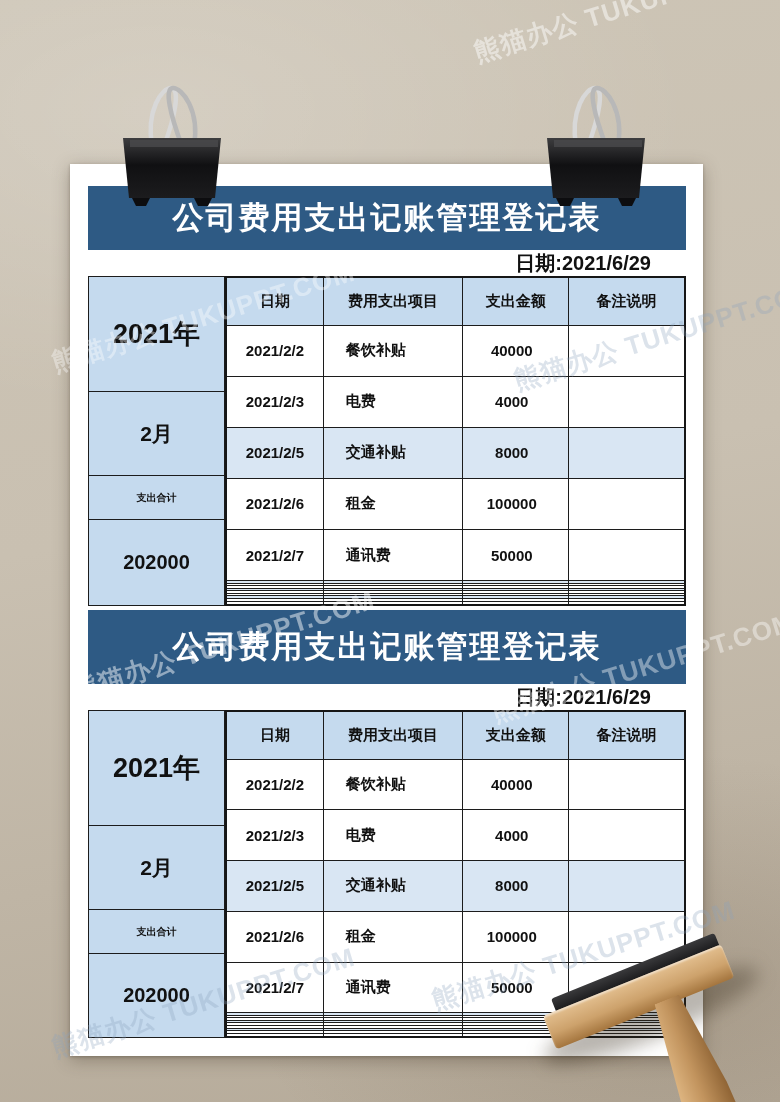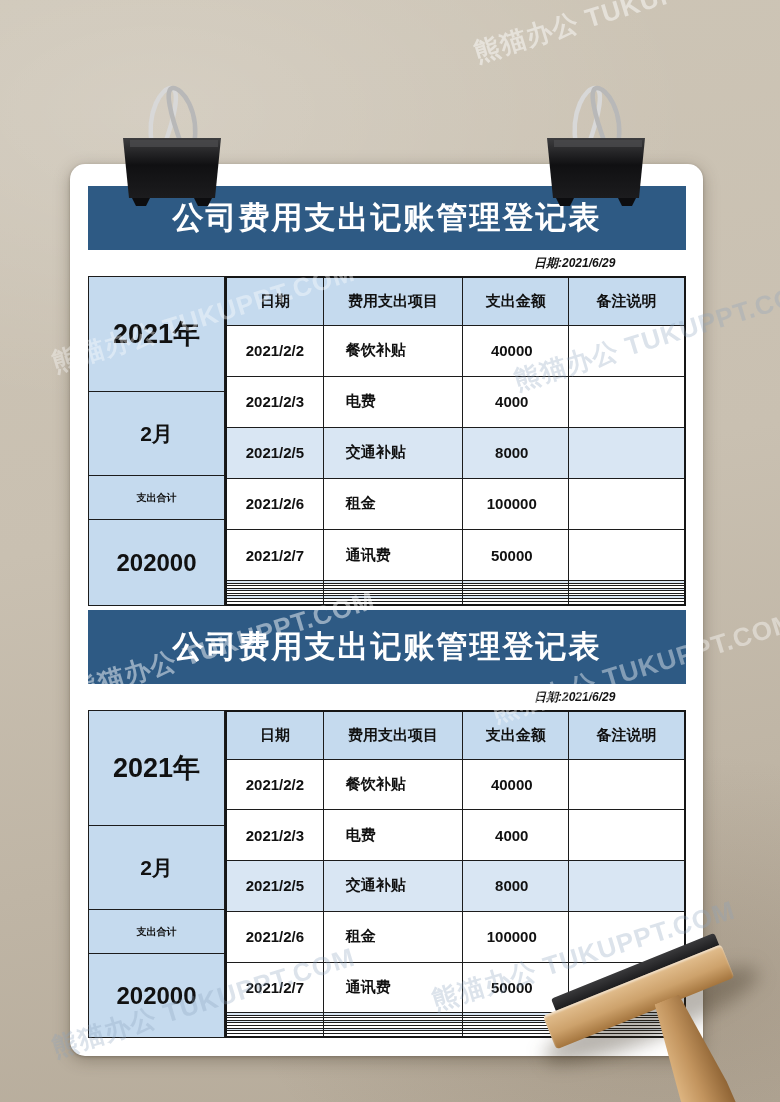--- a/index.html
+++ b/index.html
@@ -21,35 +21,34 @@
   }
   .wm-light { color:rgba(255,255,255,.48); }
   .wm-dark  { color:rgba(140,162,188,.30); }
 
   
   .paper {
     position:absolute; left:70px; top:164px; width:633px; height:892px;
     background:var(--paper,#fff);
     box-shadow:0 4px 16px rgba(60,50,35,.35), 0 1px 3px rgba(60,50,35,.3);
     z-index:2;
-    border-radius:15px;
   }
   .banner {
     position:absolute; left:18px; width:598px;
     background:var(--banner,#2e5a84);
     color:#fff; display:flex; align-items:center; justify-content:center;
     font-weight:bold; font-size:31px; letter-spacing:2px;
   }
   .banner1 { top:22px;  height:64px; }
   .banner2 { top:446px; height:74px; }
 
   .date-row {
     position:absolute; left:18px; width:598px; height:26px;
     display:flex; align-items:center; justify-content:flex-end;
-    font-weight:bold; font-size:12px; color:#111;font-style:italic;
+    font-weight:bold; font-size:20px; color:#111;
   }
   .date-row1 { top:86px; }
   .date-row2 { top:520px; }
   .date-value { width:124px; text-align:left; padding-right:4px; }
 
   .content { position:absolute; left:18px; width:598px; display:flex; }
   .content1 { top:112px; height:330px; }
   .content2 { top:546px; height:328px; }
 
   
@@ -57,21 +56,21 @@
     width:137px; display:flex; flex-direction:column;
     border:1.5px solid #1c1c1c; background:var(--lightblue,#c5daee);
   }
   .sb-cell {
     display:flex; align-items:center; justify-content:center;
     font-weight:bold; color:#111; border-bottom:1.5px solid #1c1c1c;
   }
   .sb-year  { height:115px; font-size:27px; }
   .sb-month { height:84px;  font-size:21px; }
   .sb-label { height:44px;  font-size:10px; }
-  .sb-total { flex:1; font-size:24px; border-bottom:none; }
+  .sb-total { flex:1; font-size:20px; border-bottom:none; }
 
   
   .grid-wrap { flex:1; }
   table.grid {
     width:100%; height:100%; border-collapse:collapse; table-layout:fixed;
     border:2px solid #161616; background:#fff;
   }
   table.grid th, table.grid td {
     border:1.5px solid #1c1c1c; font-weight:bold; color:#111;
     overflow:hidden; white-space:nowrap;

